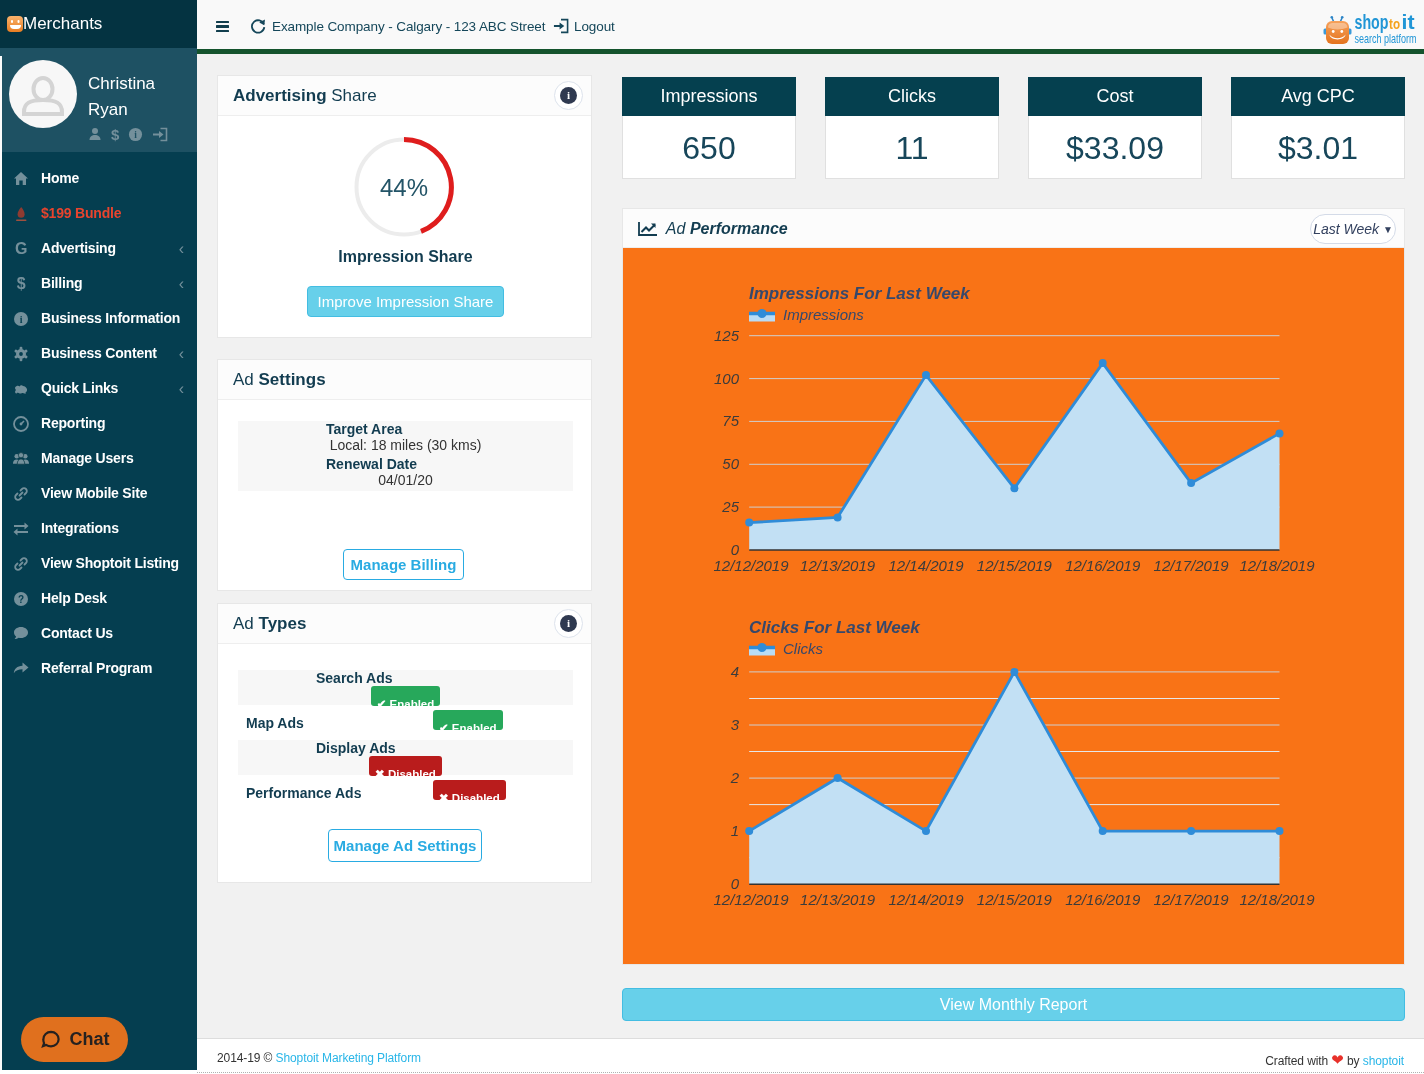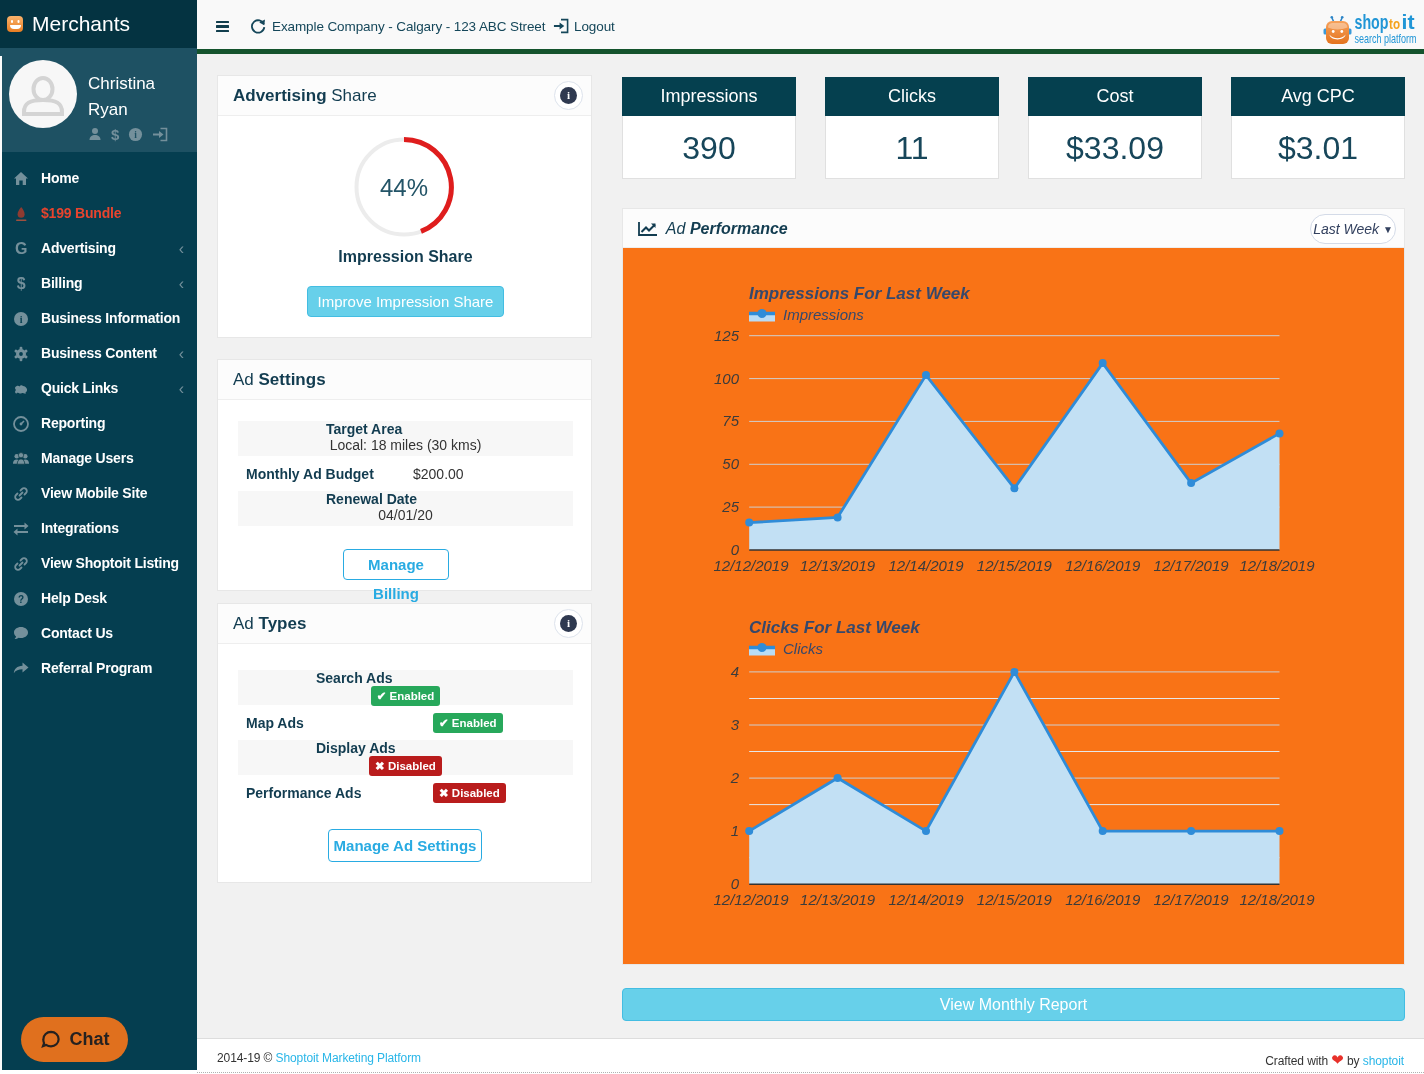--- a/index.html
+++ b/index.html
@@ -6,21 +6,21 @@
 html,body { width:1424px; height:1074px; overflow:hidden; }
 body { font-family:"Liberation Sans", sans-serif; background:#f1f1f1; position:relative; }
 
 
 #sidebar { position:absolute; left:0; top:0; width:197px; height:1070px; background:#053e50; }
 #sb-below { position:absolute; left:0; top:1070px; width:197px; height:4px; background:#fff; }
 #sb-head { position:absolute; left:0; top:0; width:197px; height:48px; background:#043341; display:flex; align-items:center; padding-left:7px; }
 #sb-head .logo-sq { width:16px; height:16px; border-radius:4px; background:linear-gradient(180deg,#f9b26c,#e87d22); position:relative; }
 #sb-head .logo-sq:before { content:""; position:absolute; left:2.5px; top:9px; width:11px; height:4px; border-radius:0 0 10px 10px; background:#fff; }
 #sb-head .logo-sq:after { content:""; position:absolute; left:3.5px; top:4px; width:2.5px; height:2.5px; border-radius:50%; background:#fff; box-shadow:6.5px 0 0 #fff; }
-#sb-head .ttl { color:#fff; font-size:21px; margin-left:9px; font-weight:400; }
+#sb-head .ttl { color:#fff; font-size:17px; font-weight:400; }
 #sb-prof { position:absolute; left:0; top:48px; width:197px; height:104px; background:#1e5163; }
 #avatar { position:absolute; left:9px; top:12px; width:68px; height:68px; border-radius:50%; background:#f7f7f7; }
 #prof-name { position:absolute; left:88px; top:23px; color:#fff; font-size:17px; line-height:26px; }
 #prof-icons { position:absolute; left:88px; top:78px; width:110px; height:16px; display:flex; align-items:center; gap:9px; }
 .mini-ic { display:inline-flex; align-items:center; height:16px; }
 
 
 #sb-scroll { position:absolute; left:0; top:56px; width:2px; height:1014px; background:#fbfbfb; z-index:5; }
 
 
@@ -58,21 +58,21 @@
 
 #card-set { top:359px; height:232px; }
 .tbl { position:absolute; left:20px; top:61px; width:335px; }
 .trow { display:flex; height:35px; align-items:center; font-size:14px; white-space:nowrap; }
 .trow.odd { background:#f7f7f7;flex-direction:column; }
 .trow .lbl { width:175px; padding-left:8px; font-weight:bold; color:#123c50; }
 .trow .val { color:#333; }
 .btn-outline { position:absolute; border:1px solid #29abe2; border-radius:4px; color:#29abe2; background:#fff; font-size:15px; font-weight:bold; text-align:center; }
 
 #card-types { top:603px; height:280px; }
-.badge { display:inline-block; height:20px; line-height:20px; border-radius:3px; color:#fff; font-size:11.5px; font-weight:bold; padding:0 6px; }
+.badge { display:inline-block; height:20px; line-height:20px; border-radius:3px; color:#fff; font-size:11.5px; font-weight:bold; padding:8px 6px; }
 .badge.green { background:#27a85b; }
 .badge.red { background:#b91c1c; }
 
 
 .stat { position:absolute; top:77px; width:174px; height:102px; }
 .stat .sh { height:39px; background:#05404f; color:#fff; font-size:18px; text-align:center; line-height:39px; }
 .stat .sb { height:63px; background:#fff; border:1px solid #e0e0e0; border-top:none; color:#17465a; font-size:32px; text-align:center; line-height:64px; }
 
 
 #perf { position:absolute; left:622px; top:208px; width:783px; height:757px; background:#f97316; border:1px solid #e7e7e7;font-style:italic; }
@@ -283,30 +283,26 @@
   <div id="imp-btn">Improve Impression Share</div>
 </div>
 
 <div class="card" id="card-set">
   <div class="card-head">Ad <b>Settings</b></div>
   <div class="tbl">
     <div class="trow odd">
         <div class="lbl">Target Area</div>
         <div class="val">Local: 18 miles (30 kms)</div>
       </div>
-    <div class="trow">
-        <div class="lbl">Monthly Ad Budget</div>
-        <div class="val">$200.00</div>
-      </div>
     <div class="trow odd">
         <div class="lbl">Renewal Date</div>
         <div class="val">04/01/20</div>
       </div>
   </div>
-  <div class="btn-outline" id="billing-btn" style="left:125px; top:189px; width:106px; height:31px; line-height:29px;">Manage Billing</div>
+  <div class="btn-outline" id="billing-btn" style="left:125px; top:189px; width:121px; height:31px; line-height:29px;">Manage Billing</div>
 </div>
 
 <div class="card" id="card-types">
   <div class="card-head">Ad <b>Types</b><div class="info-btn">
         <div class="dot">i</div>
       </div></div>
   <div class="tbl" style="top:66px">
     <div class="trow odd">
         <div class="lbl" style="width:195px">Search Ads</div>
         <div><span class="badge green">✔ Enabled</span></div>
@@ -322,21 +318,21 @@
     <div class="trow">
         <div class="lbl" style="width:195px">Performance Ads</div>
         <div><span class="badge red">✖ Disabled</span></div>
       </div>
   </div>
   <div class="btn-outline" id="adset-btn" style="left:110px; top:225px; width:154px; height:33px; line-height:31px;">Manage Ad Settings</div>
 </div>
 
 <div class="stat" style="left:622px">
     <div class="sh">Impressions</div>
-    <div class="sb">390</div>
+    <div class="sb">650</div>
   </div>
 <div class="stat" style="left:825px">
     <div class="sh">Clicks</div>
     <div class="sb">11</div>
   </div>
 <div class="stat" style="left:1028px">
     <div class="sh">Cost</div>
     <div class="sb">$33.09</div>
   </div>
 <div class="stat" style="left:1231px">

